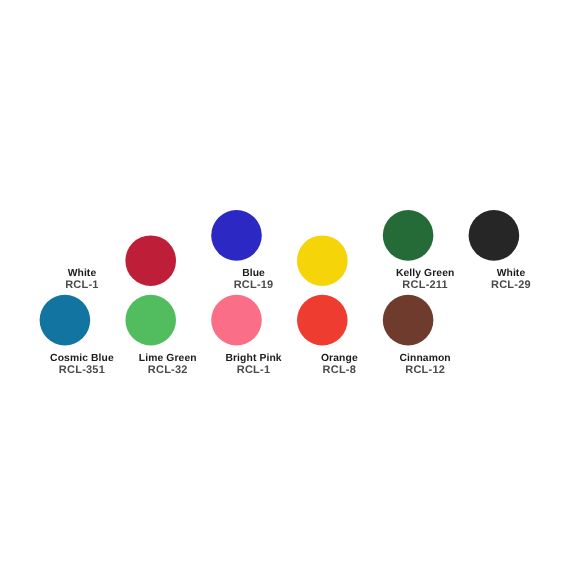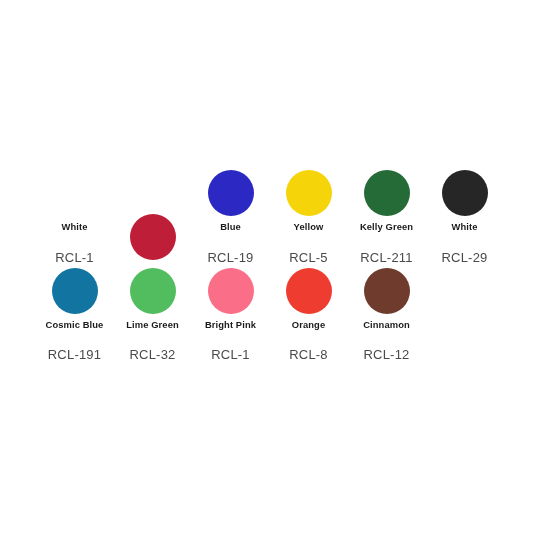--- a/index.html
+++ b/index.html
@@ -32,21 +32,21 @@
     grid-auto-rows: auto;
     column-gap: 0px;
     row-gap: 2px;
     width: 468px;
     margin-left: 6px;
   }
 
   .swatch-cell {
     display: flex;
     flex-direction: column;
-    align-items: center;
+    align-items: flex-start;
     justify-content: flex-end;
     width: 78px;
   }
 
   .swatch-dot {
     width: 46px;
     height: 46px;
     border-radius: 50%;
     flex: 0 0 auto;
     margin-bottom: 6px;
@@ -66,25 +66,25 @@
     display: block;
     font-size: 9.4px;
     font-weight: bold;
     color: #1b1b1b;
     letter-spacing: 0.1px;
     white-space: nowrap;
   }
 
   .swatch-code {
     display: block;
-    font-size: 13px;
-    font-weight: normal;
+    font-size: 10px;
+    font-weight: bold;
     color: #4a4a4a;
     letter-spacing: 0.2px;
-    margin-top: 18px;
+    margin-top: 1px;
     white-space: nowrap;
   }
 </style>
 </head>
 <body>
 
 <div class="swatch-sheet">
   <div class="swatch-grid">
       <div class="swatch-cell">
         <div class="swatch-dot is-white" style="background: rgb(255, 255, 255);"></div>
@@ -98,44 +98,40 @@
       </div>
       <div class="swatch-cell">
         <div class="swatch-dot" style="background: rgb(43, 40, 196);"></div>
         <div class="swatch-text">
           <span class="swatch-name">Blue</span>
           <span class="swatch-code">RCL-19</span>
         </div>
       </div>
       <div class="swatch-cell">
         <div class="swatch-dot" style="background: rgb(246, 212, 10);"></div>
-        <div class="swatch-text">
-          <span class="swatch-name">Yellow</span>
-          <span class="swatch-code">RCL-5</span>
-        </div>
       </div>
       <div class="swatch-cell">
         <div class="swatch-dot" style="background: rgb(37, 107, 56);"></div>
         <div class="swatch-text">
           <span class="swatch-name">Kelly Green</span>
           <span class="swatch-code">RCL-211</span>
         </div>
       </div>
       <div class="swatch-cell">
         <div class="swatch-dot" style="background: rgb(38, 38, 38);"></div>
         <div class="swatch-text">
           <span class="swatch-name">White</span>
           <span class="swatch-code">RCL-29</span>
         </div>
       </div>
       <div class="swatch-cell">
         <div class="swatch-dot" style="background: rgb(18, 116, 160);"></div>
         <div class="swatch-text">
           <span class="swatch-name">Cosmic Blue</span>
-          <span class="swatch-code">RCL-191</span>
+          <span class="swatch-code">RCL-351</span>
         </div>
       </div>
       <div class="swatch-cell">
         <div class="swatch-dot" style="background: rgb(82, 189, 95);"></div>
         <div class="swatch-text">
           <span class="swatch-name">Lime Green</span>
           <span class="swatch-code">RCL-32</span>
         </div>
       </div>
       <div class="swatch-cell">

